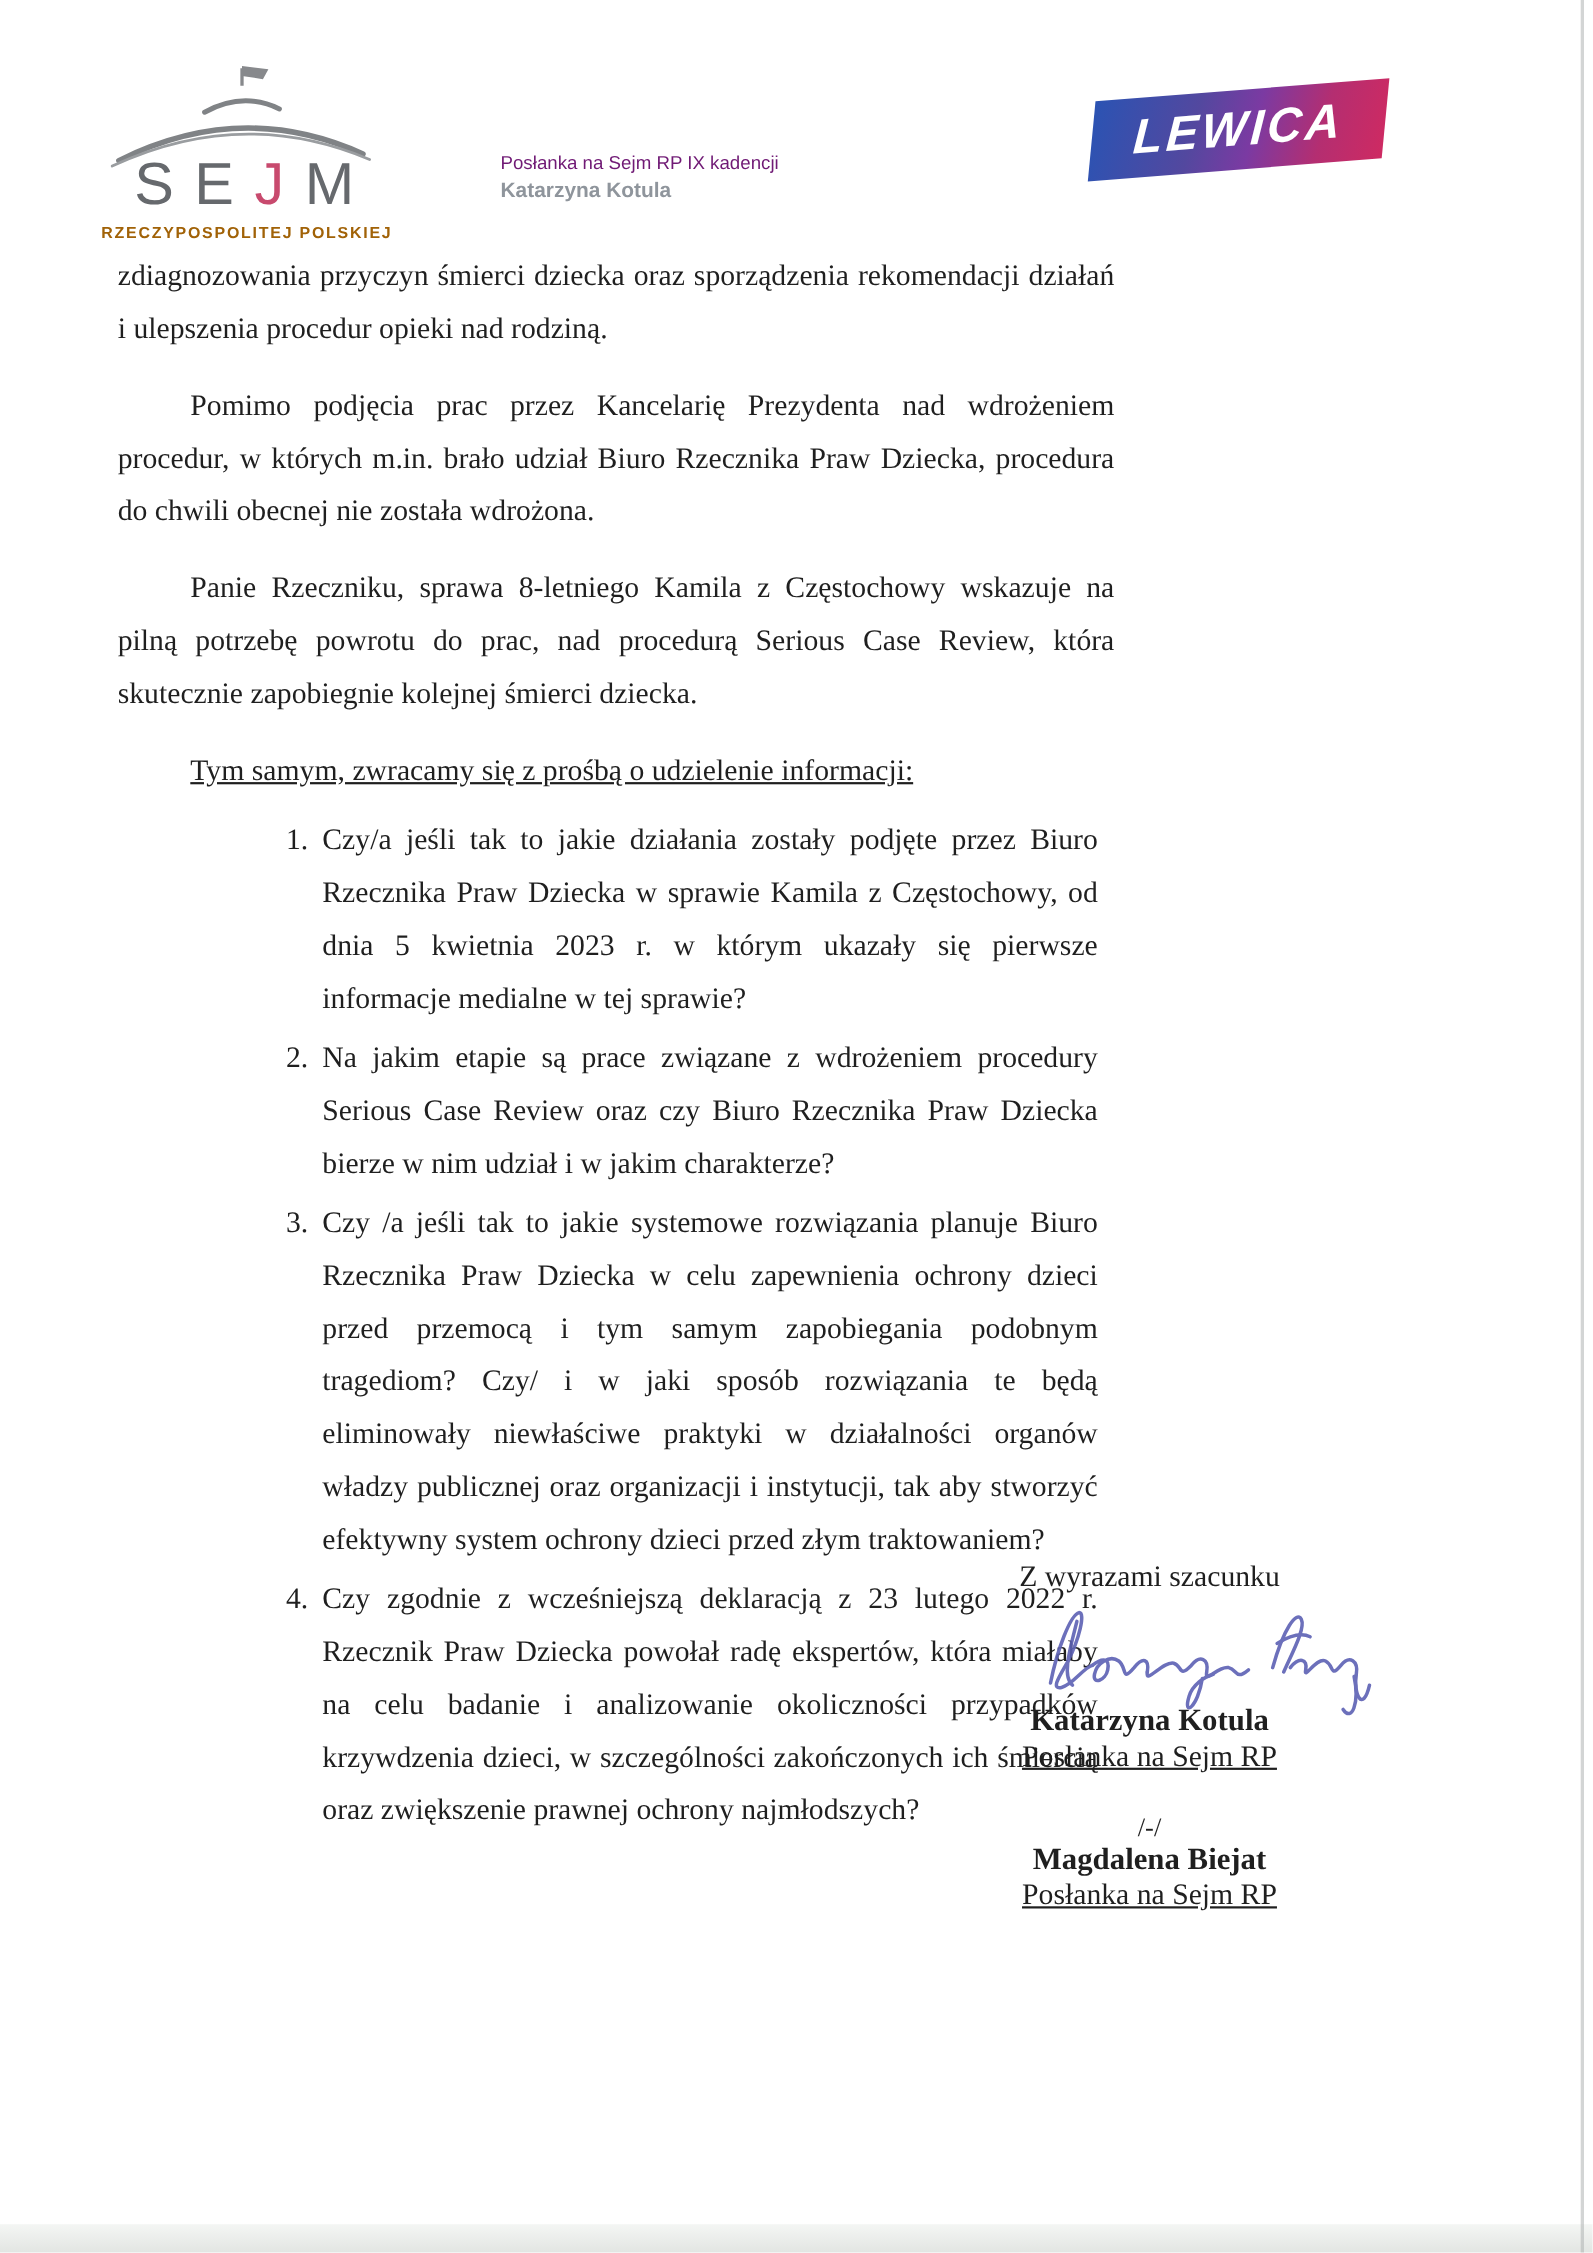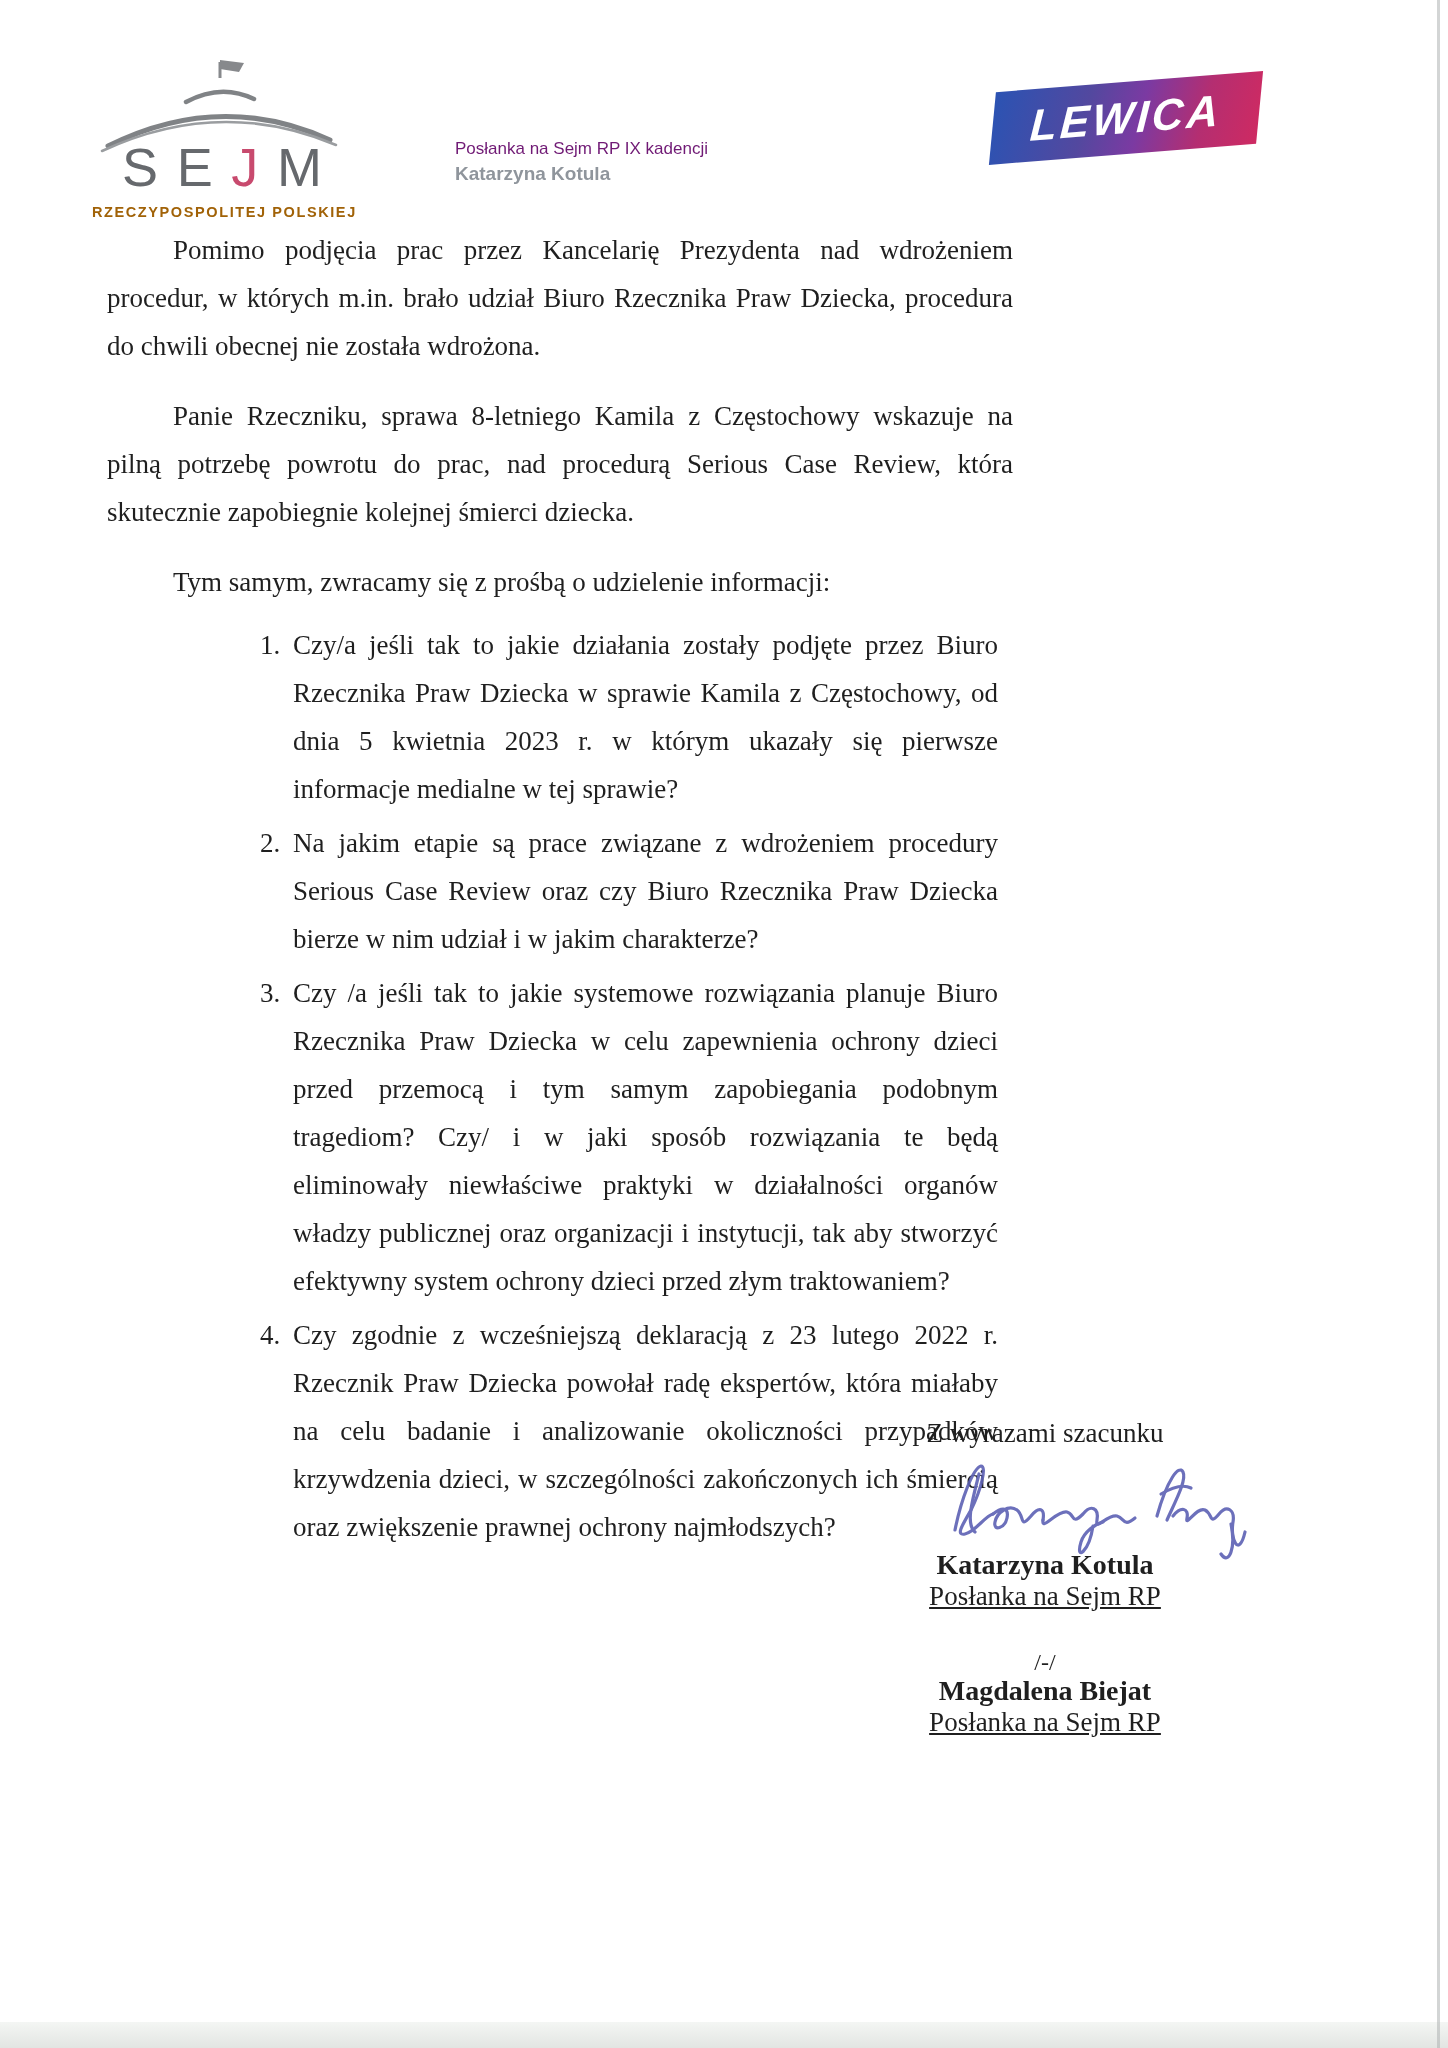--- a/index.html
+++ b/index.html
@@ -48,21 +48,21 @@
     font-size:44px; letter-spacing:3px; color:#ffffff;
   }
 
   
   .content {
     position:absolute; left:107px; top:226px; width:906px;
     font-size:27px; line-height:48px; text-align:justify;
   }
   .content p { margin:0 0 22px 0; }
   .content p.indent { text-indent:66px; }
-  .content p.heading { margin-bottom:14px; }
+  .content p.heading { text-decoration:underline; margin-bottom:14px; }
   .content ol { margin:15px; padding:0 0 0 165px; }
   .content li { margin:0 0 6px 0; padding-left:6px; text-align:justify; }
 
   
   .closing { position:absolute; left:915px; top:1416px; width:260px; text-align:center; line-height:34px; overflow:visible; }
   .salutation { font-size:27px; }
   .signature-svg { display:block; margin:2px 0 -22px 28px; overflow:visible; }
   .sig-name { font-size:28px; font-weight:bold; line-height:30px; }
   .sig-title { font-size:27px; line-height:32px;text-decoration:underline; }
   .sig-mark { margin-top:36px; font-size:24px; line-height:28px; }
@@ -102,20 +102,21 @@
   <div class="sender">
     <div class="sender-role">Posłanka na Sejm RP IX kadencji</div>
     <div class="sender-name">Katarzyna Kotula</div>
   </div>
 
   <div class="lewica">
     <span class="lewica-label">LEWICA</span>
   </div>
 
   <main class="content">
+    <p>zdiagnozowania przyczyn śmierci dziecka oraz sporządzenia rekomendacji działań i ulepszenia procedur opieki nad rodziną.</p>
     <p class="indent">Pomimo podjęcia prac przez Kancelarię Prezydenta nad wdrożeniem procedur, w których m.in. brało udział Biuro Rzecznika Praw Dziecka, procedura do chwili obecnej nie została wdrożona.</p>
     <p class="indent">Panie Rzeczniku, sprawa 8-letniego Kamila z Częstochowy wskazuje na pilną potrzebę powrotu do prac, nad procedurą Serious Case Review, która skutecznie zapobiegnie kolejnej śmierci dziecka.</p>
     <p class="indent heading">Tym samym, zwracamy się z prośbą o udzielenie informacji:</p>
     <ol>
       <li>Czy/a jeśli tak to jakie działania zostały podjęte przez Biuro Rzecznika Praw Dziecka w sprawie Kamila z Częstochowy, od dnia 5 kwietnia 2023 r. w którym ukazały się pierwsze informacje medialne w tej sprawie?</li>
       <li>Na jakim etapie są prace związane z wdrożeniem procedury Serious Case Review oraz czy Biuro Rzecznika Praw Dziecka bierze w nim udział i w jakim charakterze?</li>
       <li>Czy /a jeśli tak to jakie systemowe rozwiązania planuje Biuro Rzecznika Praw Dziecka w celu zapewnienia ochrony dzieci przed przemocą i tym samym zapobiegania podobnym tragediom? Czy/ i w jaki sposób rozwiązania te będą eliminowały niewłaściwe praktyki w działalności organów władzy publicznej oraz organizacji i instytucji, tak aby stworzyć efektywny system ochrony dzieci przed złym traktowaniem?</li>
       <li>Czy zgodnie z wcześniejszą deklaracją z 23 lutego 2022 r. Rzecznik Praw Dziecka powołał radę ekspertów, która miałaby na celu badanie i analizowanie okoliczności przypadków krzywdzenia dzieci, w szczególności zakończonych ich śmiercią oraz zwiększenie prawnej ochrony najmłodszych?</li>
     </ol>
   </main>

